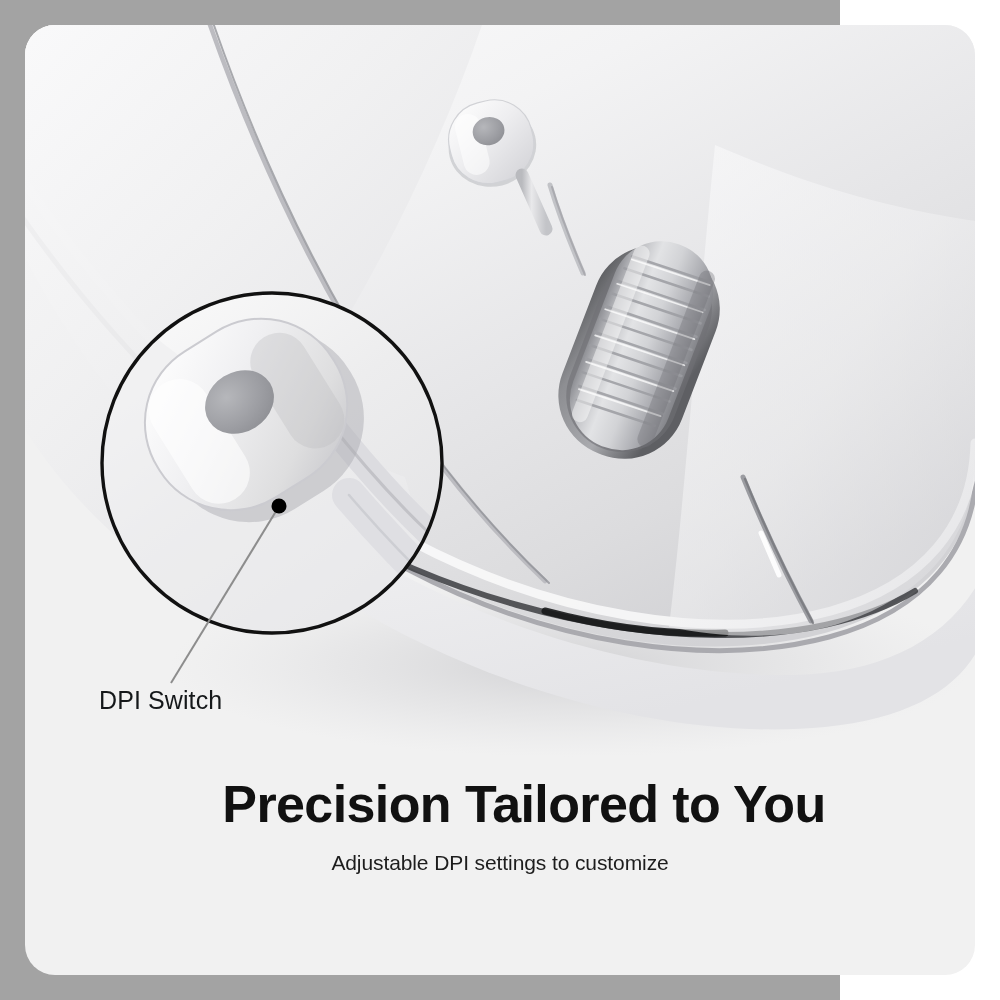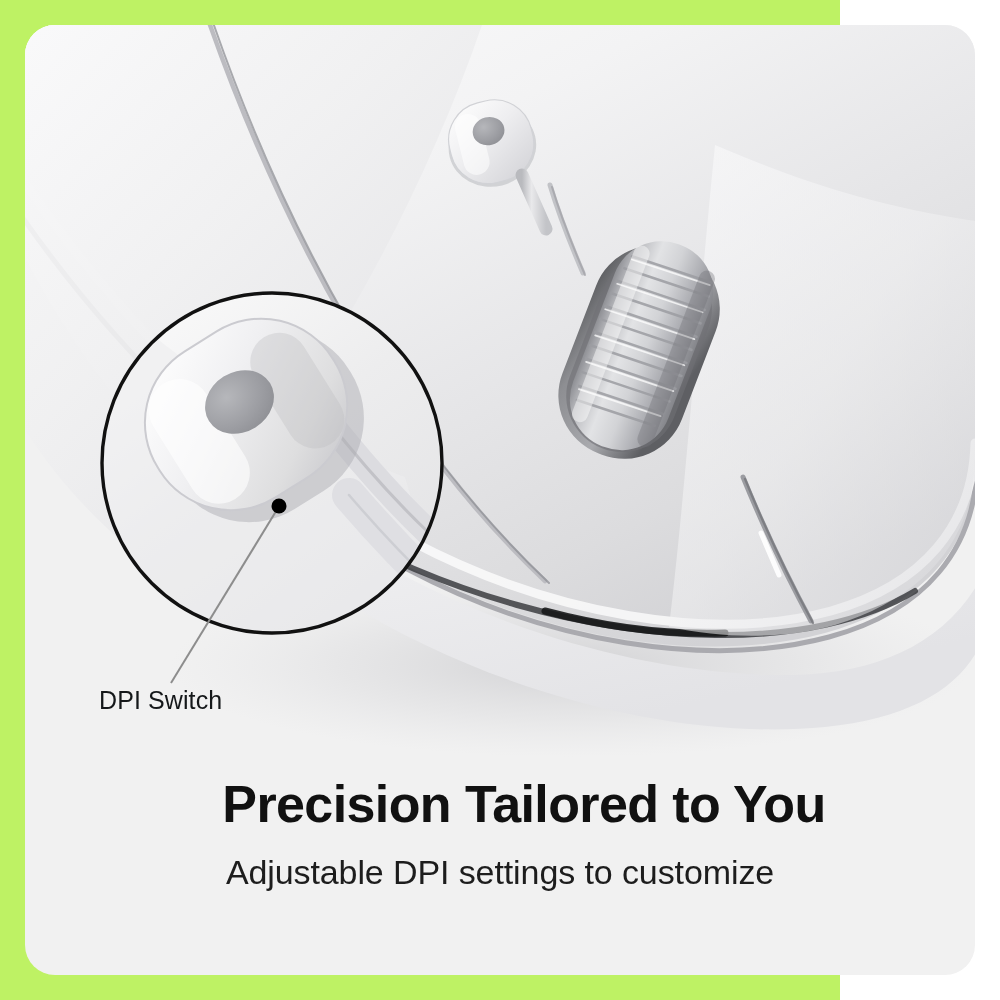--- a/index.html
+++ b/index.html
@@ -12,21 +12,21 @@
     width: 1000px;
     height: 1000px;
     overflow: hidden;
     font-family: "Liberation Sans", sans-serif;
   }
 
   #stage {
     position: relative;
     width: 840px;
     height: 1000px;
-    background: #bef264;
+    background: #a3a3a3;
   }
 
   
   #canvas {
     position: absolute;
     left: 25px;
     top: 25px;
     width: 950px;
     height: 950px;
     background: #f1f1f1;
@@ -60,21 +60,21 @@
     padding-left: 24px;
   }
   #subline {
     position: absolute;
     left: 0;
     top: 848px;
     width: 1000px;
     text-align: center;
     font-family: "Liberation Sans", sans-serif;
     font-weight: 400;
-    font-size: 34px;
+    font-size: 21px;
     color: #1d1d1d;
     line-height: 1.42;
     letter-spacing: -0.1px;
   }
   #subline span { display: block; }
 
   
   #callout-label {
     position: absolute;
     left: 99px;

